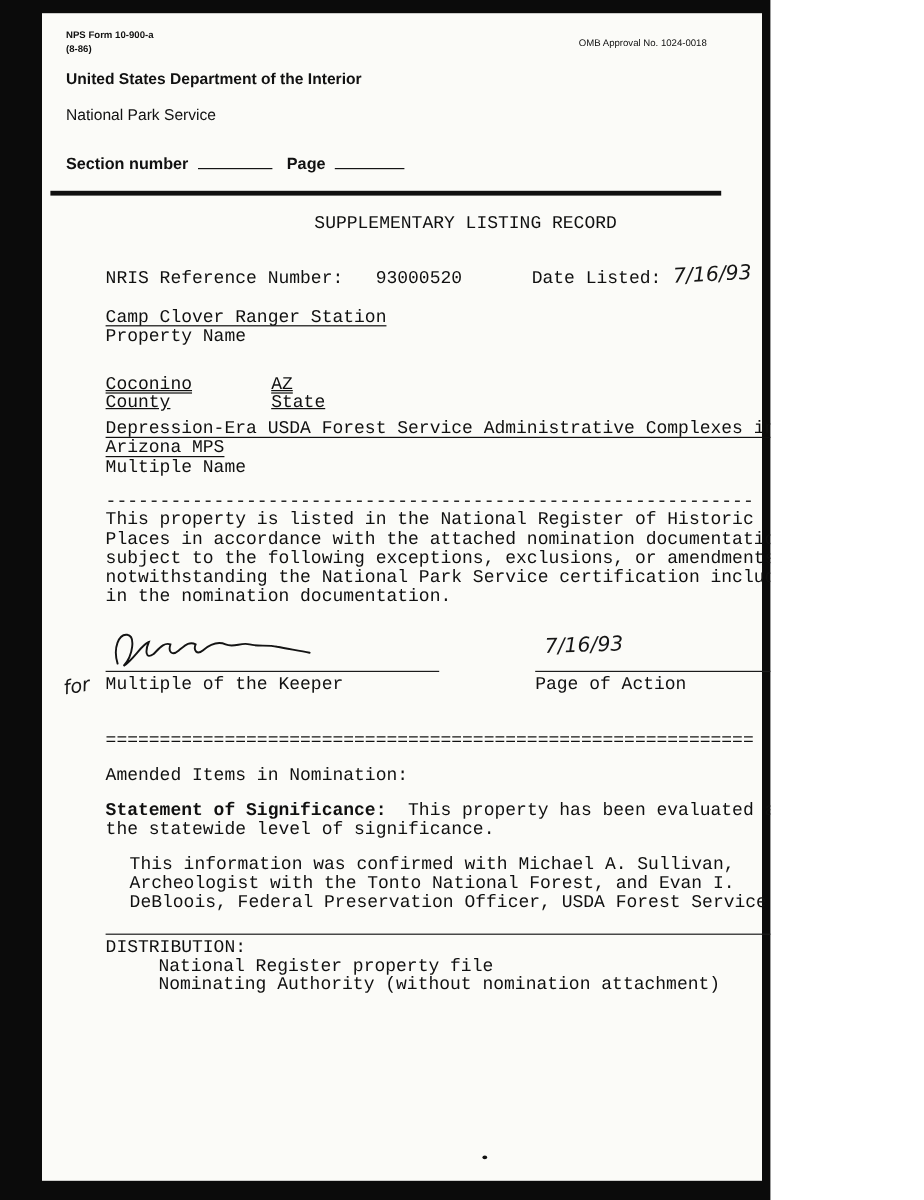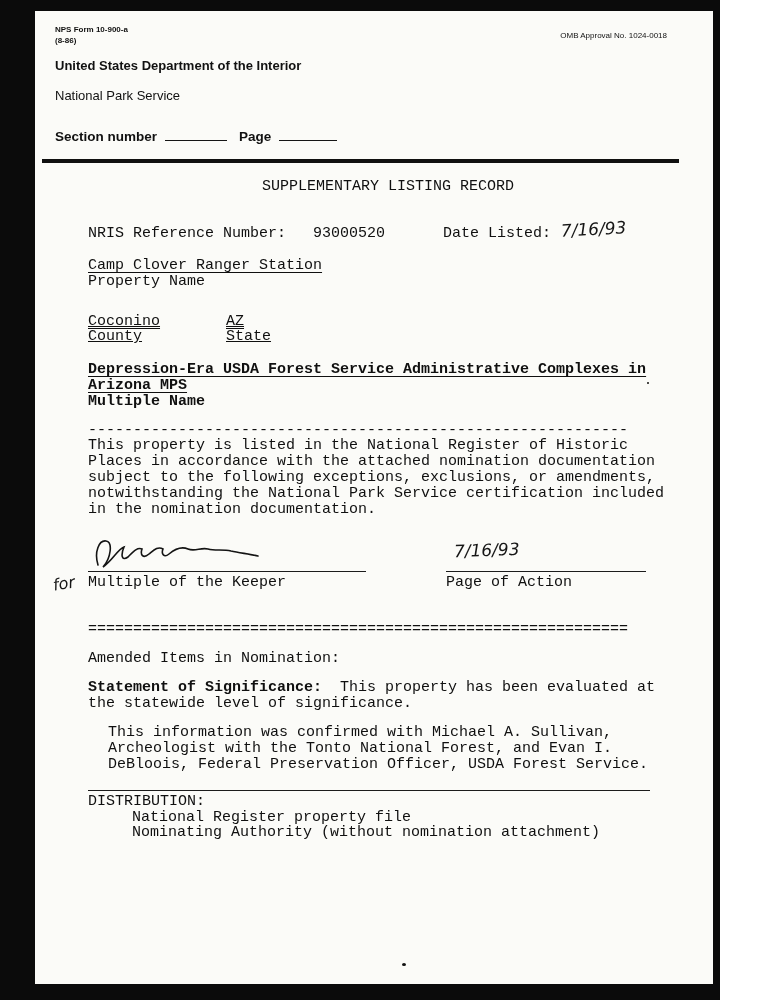--- a/index.html
+++ b/index.html
@@ -1,17 +1,17 @@
 <!DOCTYPE html>
 <html><head>
 <meta charset="utf-8">
 <style>
   html,body { margin:0; padding:0; background:#ffffff; }
   .scan {
-    position:relative; width:720px; height:1000px;
+    position:relative; width:642px; height:1000px;
     background:#0b0b0b; overflow:hidden;
     font-family:"Liberation Sans", sans-serif; color:#111;
   }
   .page {
     position:absolute; left:35px; top:11px; right:7px; bottom:16px;
     background:#fbfbf8;
   }
   
   .form-no {
     position:absolute; left:20px; top:14px;
@@ -46,21 +46,21 @@
 
   .hand {
     font-family:"DejaVu Sans", sans-serif; font-style:italic;
     font-size:17px; color:#161616;
   }
   .hand-top { display:inline-block; margin-left:10px; transform:rotate(-3deg) translateY(-2px); }
 
   .block-prop  { margin-top:16px; }
   .pair-grid   { margin-top:24px; display:grid; grid-template-columns:138px auto; justify-content:start;text-decoration:underline; }
   .pair-grid > span { justify-self:start; }
-  .block-mult  { margin-top:17px;font-weight:bold; }
+  .block-mult  { margin-top:6px; }
   .divider     { margin-top:13px; letter-spacing:0; }
   .paragraph   { margin-top:0; }
 
   
   .sig-row  { margin-top:17px; display:flex; position:relative; }
   .sig-left { width:278px; position:relative; padding-top:37px; }
   .sig-right{ width:200px; margin-left:80px; position:relative; padding-top:37px; }
   .sig-line { height:0; border-bottom:1.4px solid #1c1c1c; }
   .sig-label{ margin-top:3px; }
   .signature-svg { position:absolute; left:2px; top:0px; }

